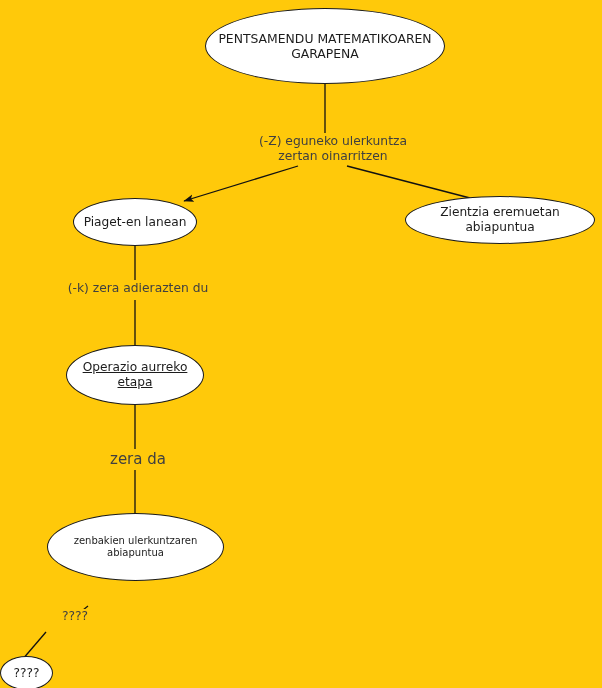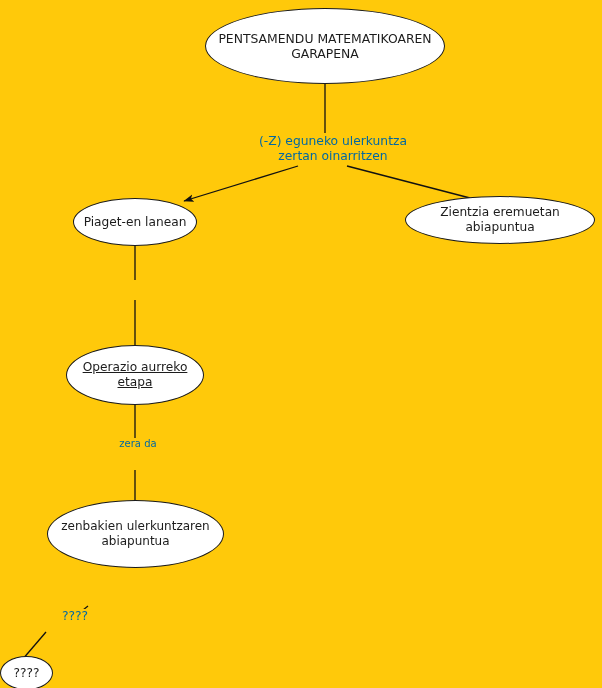--- a/index.html
+++ b/index.html
@@ -41,40 +41,40 @@
     padding: 2px 8px;
     z-index: 3;
   }
   .node span {
     display: block;
     width: 100%;
   }
   .edge-label {
     position: absolute;
     text-align: center;
-    color: #0369a1;
+    color: #404040;
     line-height: 1.25;
     white-space: pre-line;
     z-index: 4;
     background: #FFC90A;
     padding: 0 3px;
   }
 
   
   #node-root     { left: 205px; top: 8px;   width: 240px; height: 76px;  font-size: 12.4px; }
   #node-piaget   { left: 73px;  top: 198px; width: 124px; height: 48px;  font-size: 12.2px; }
   #node-zientzia { left: 405px; top: 196px; width: 190px; height: 48px;  font-size: 12.2px; }
   #node-operazio { left: 66px;  top: 345px; width: 138px; height: 60px;  font-size: 12.2px; text-decoration: underline; }
-  #node-zenbakien{ left: 47px;  top: 500px; width: 177px; height: 68px;  font-size: 12px; }
+  #node-zenbakien{ left: 47px;  top: 513px; width: 177px; height: 68px;  font-size: 10px; }
   #node-unknown  { left: 0px;   top: 656px; width: 53px;  height: 34px;  font-size: 12.2px; }
 
   
   #label-root-split  { left: 240px; top: 134px; width: 180px; font-size: 12.3px; }
   #label-piaget-op   { left: 49px;  top: 281px; width: 172px; font-size: 12.3px; }
-  #label-op-zenb     { left: 95px;  top: 438px; width: 80px;  font-size: 10px; }
+  #label-op-zenb     { left: 95px;  top: 450px; width: 80px;  font-size: 15px; }
   #label-zenb-unk    { left: 50px;  top: 609px; width: 44px;  font-size: 12.3px; }
 </style>
 </head>
 <body>
 
 <div id="canvas">
 
   <svg class="layer" viewBox="0 0 602 688" xmlns="http://www.w3.org/2000/svg">
     <defs>
       <marker id="arrowhead" markerWidth="9" markerHeight="9" refX="7.5" refY="3.2" orient="auto" markerUnits="strokeWidth">
@@ -118,18 +118,19 @@
     <span>zenbakien ulerkuntzaren abiapuntua</span>
   </div>
 
   <div class="node" id="node-unknown">
     <span>????</span>
   </div>
 
   <div class="edge-label" id="label-root-split">(-Z) eguneko ulerkuntza
 zertan oinarritzen</div>
 
+  <div class="edge-label" id="label-piaget-op">(-k) zera adierazten du</div>
 
   <div class="edge-label" id="label-op-zenb">zera da</div>
 
   <div class="edge-label" id="label-zenb-unk">????</div>
 
 </div>
 
 </body></html>

